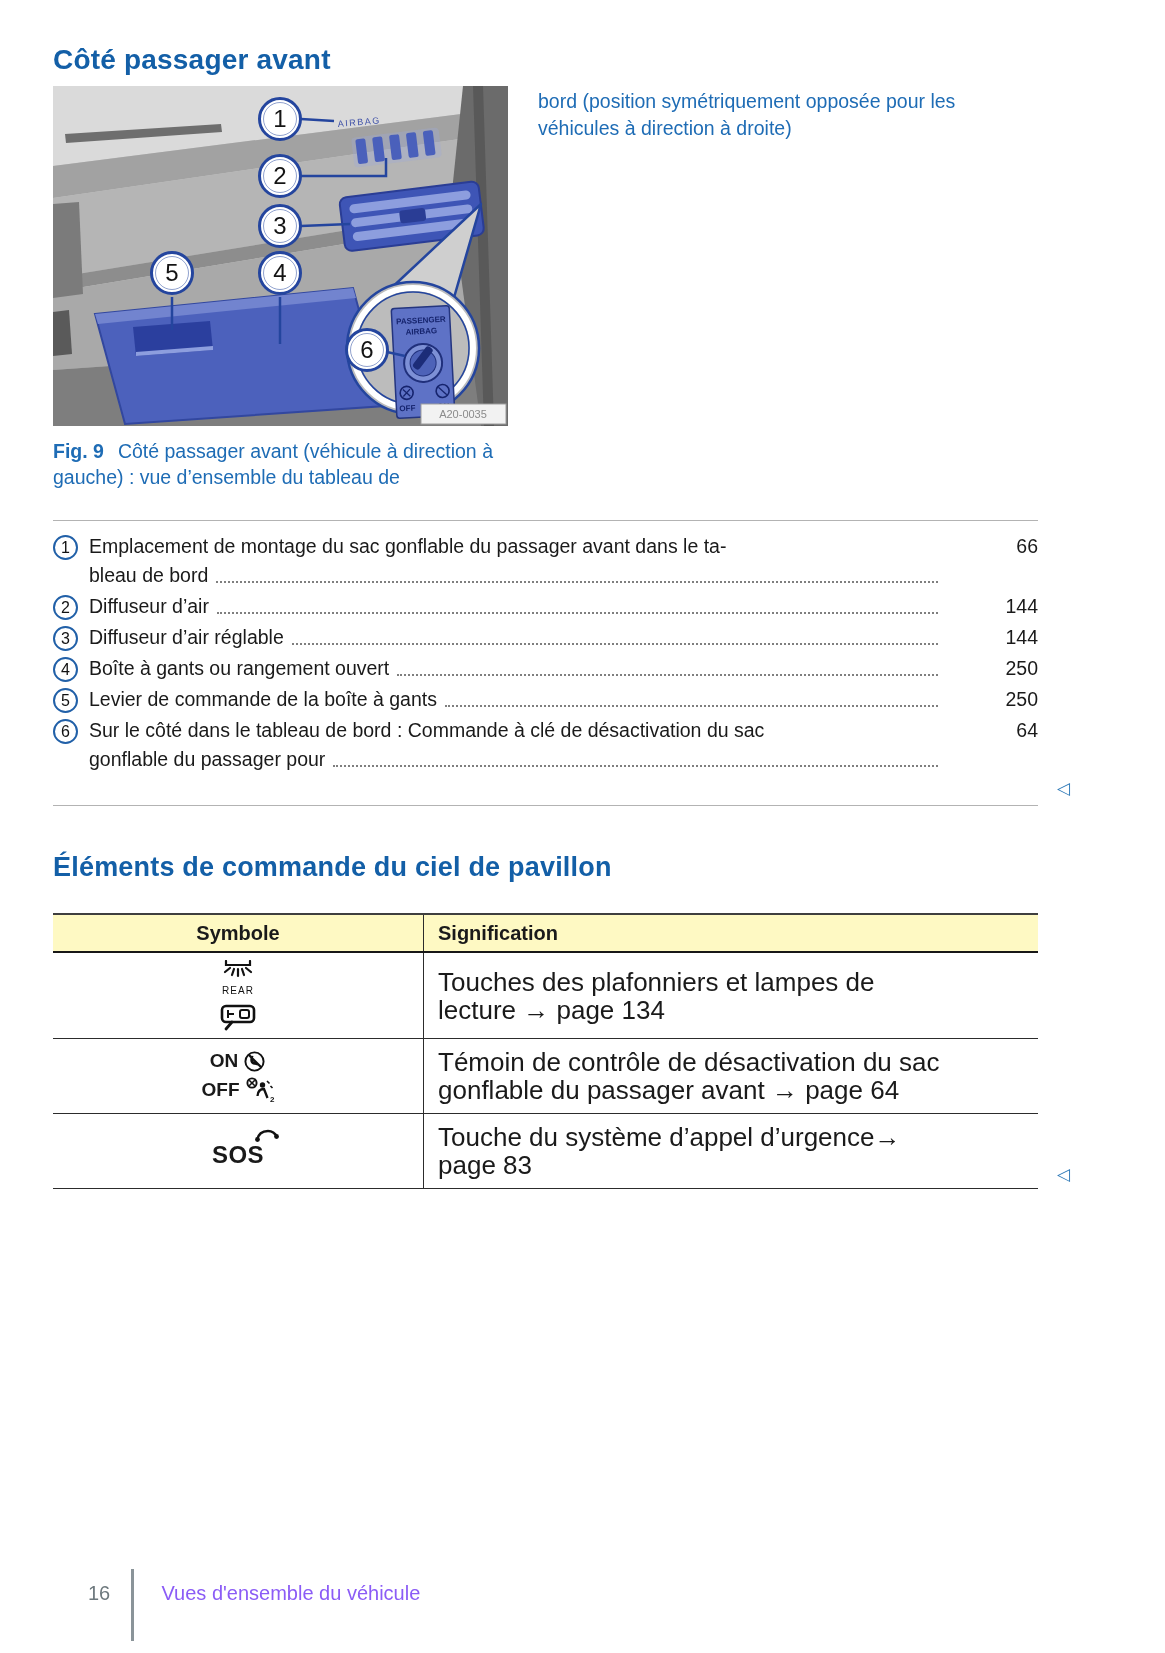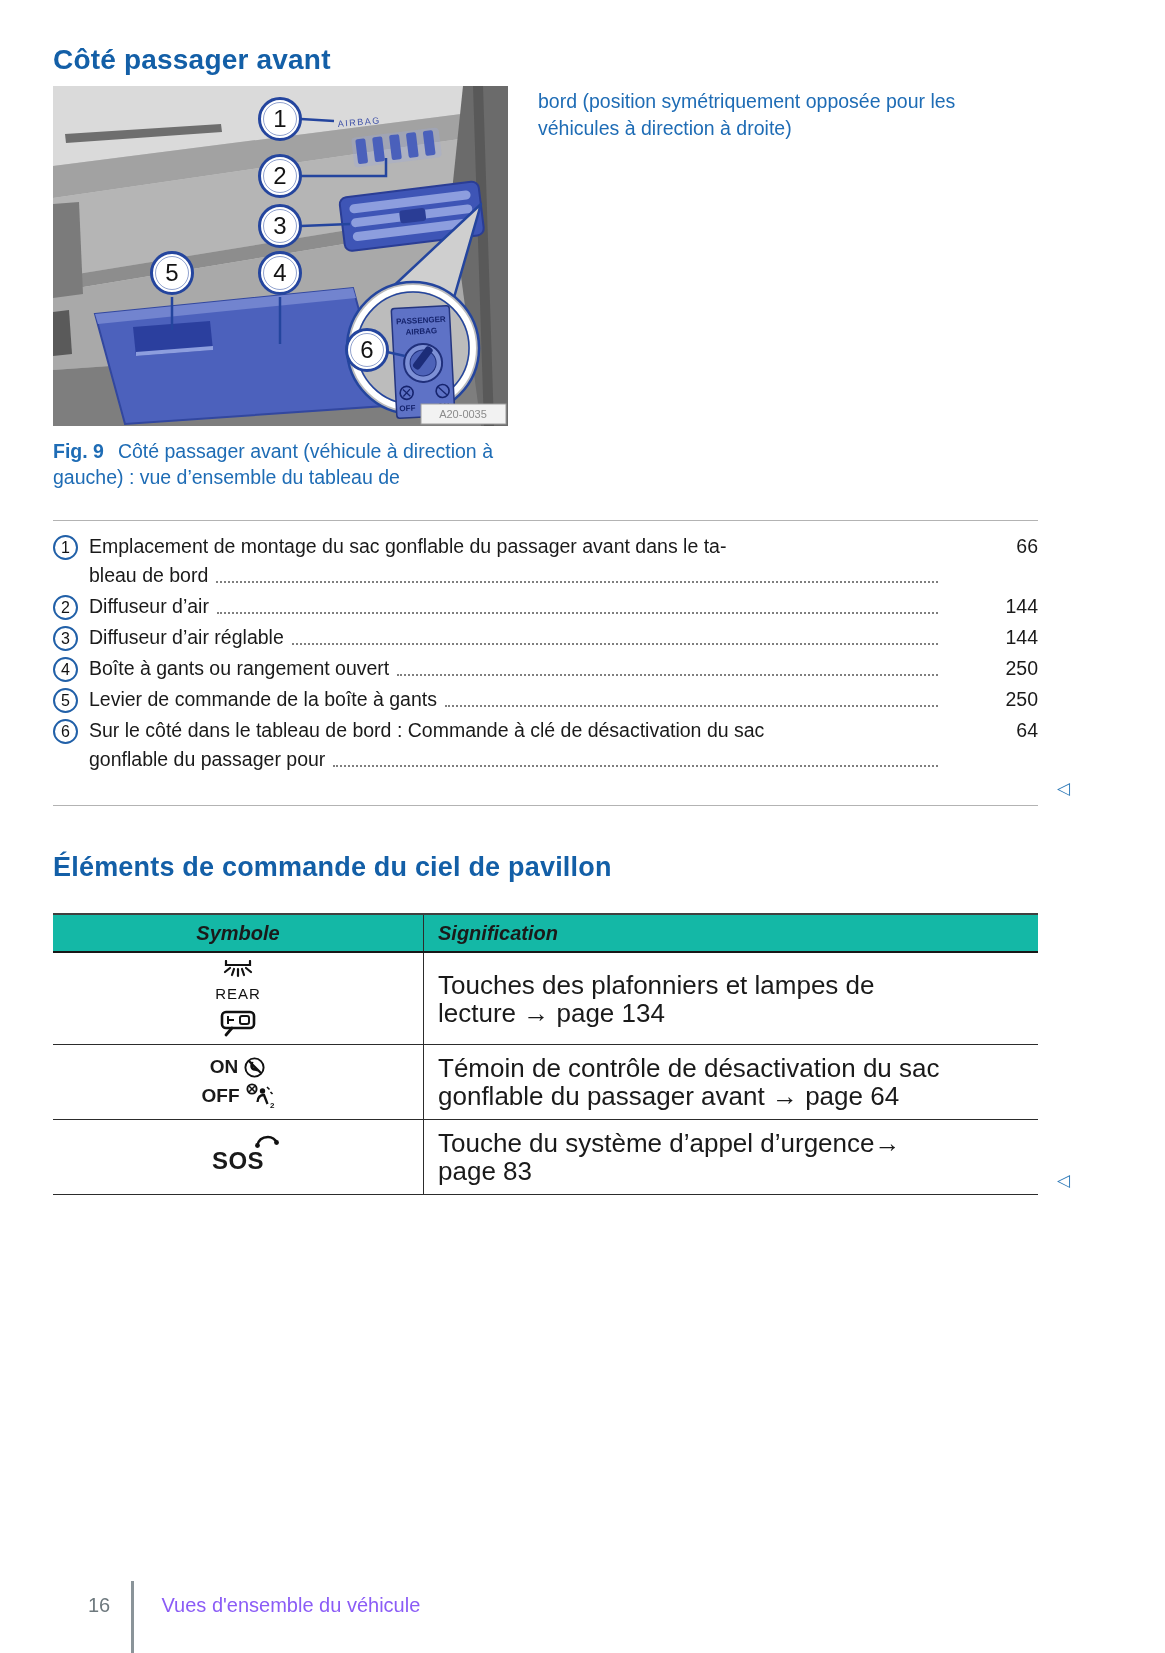--- a/index.html
+++ b/index.html
@@ -68,44 +68,44 @@
     font-family:"DejaVu Sans", sans-serif;
     font-size:17px; color:#2f7ab8; line-height:1;
   }
   .legend .triangle { right:-32px; bottom:8px; }
   .tblwrap .triangle { right:-32px; bottom:6px; }
 
   
   .tblwrap { position:relative; margin-top:30px; }
   .tbl { border-top:2px solid #3f3f3f; }
   .trow { display:flex; border-bottom:1.5px solid #2c2c2c; }
-  .thead { background:#14b8a6; border-bottom:2px solid #171717;font-style:italic; }
+  .thead { background:#fef9c3; border-bottom:2px solid #171717; }
   .c1 {
     width:370px; flex:none;
     display:flex; flex-direction:column; align-items:center; justify-content:center;
     padding:7px 0; gap:4px;
   }
   .c2 {
     flex:1; border-left:1.5px solid #2c2c2c;
     padding:9px 95px 9px 14px;
     display:flex; align-items:center;
     font-size:26px; line-height:28px;
   }
   .thead .c1, .thead .c2 { font-weight:bold; font-size:20px; padding-top:6px; padding-bottom:6px; }
   .thead .c2 { line-height:24px; }
   .sym-stack { display:flex; flex-direction:column; align-items:center; gap:3px; }
-  .rear-txt { font-size:15px; letter-spacing:1px; color:#111; }
+  .rear-txt { font-size:10px; letter-spacing:1px; color:#111; }
   .onoff-line { display:flex; align-items:center; justify-content:center; gap:5px; }
   .onoff-txt { font-weight:bold; font-size:19px; }
   .sos-wrap { position:relative; display:inline-block; margin-top:8px; }
   .sos-txt { font-weight:bold; font-size:24px; letter-spacing:0.5px; }
   .sos-wrap svg { position:absolute; top:-13px; right:-16px; }
 
   
-  .footer { position:absolute; left:53px; bottom:0; height:72px; display:flex; }
+  .footer { position:absolute; left:53px; bottom:12px; height:72px; display:flex; }
   .pgnum-f { font-size:20px; color:#6e797e; padding:13px 0 0 35px; width:78px; flex:none; }
   .frule { width:2.5px; background:#8a9499; height:72px; flex:none; }
   .chapter { font-size:20px; color:#8b5cf6; padding:13px 0 0 28px; }
 </style>
 </head>
 <body>
 
 <div class="content">
 
   <h1 class="sec-title">Côté passager avant</h1>

